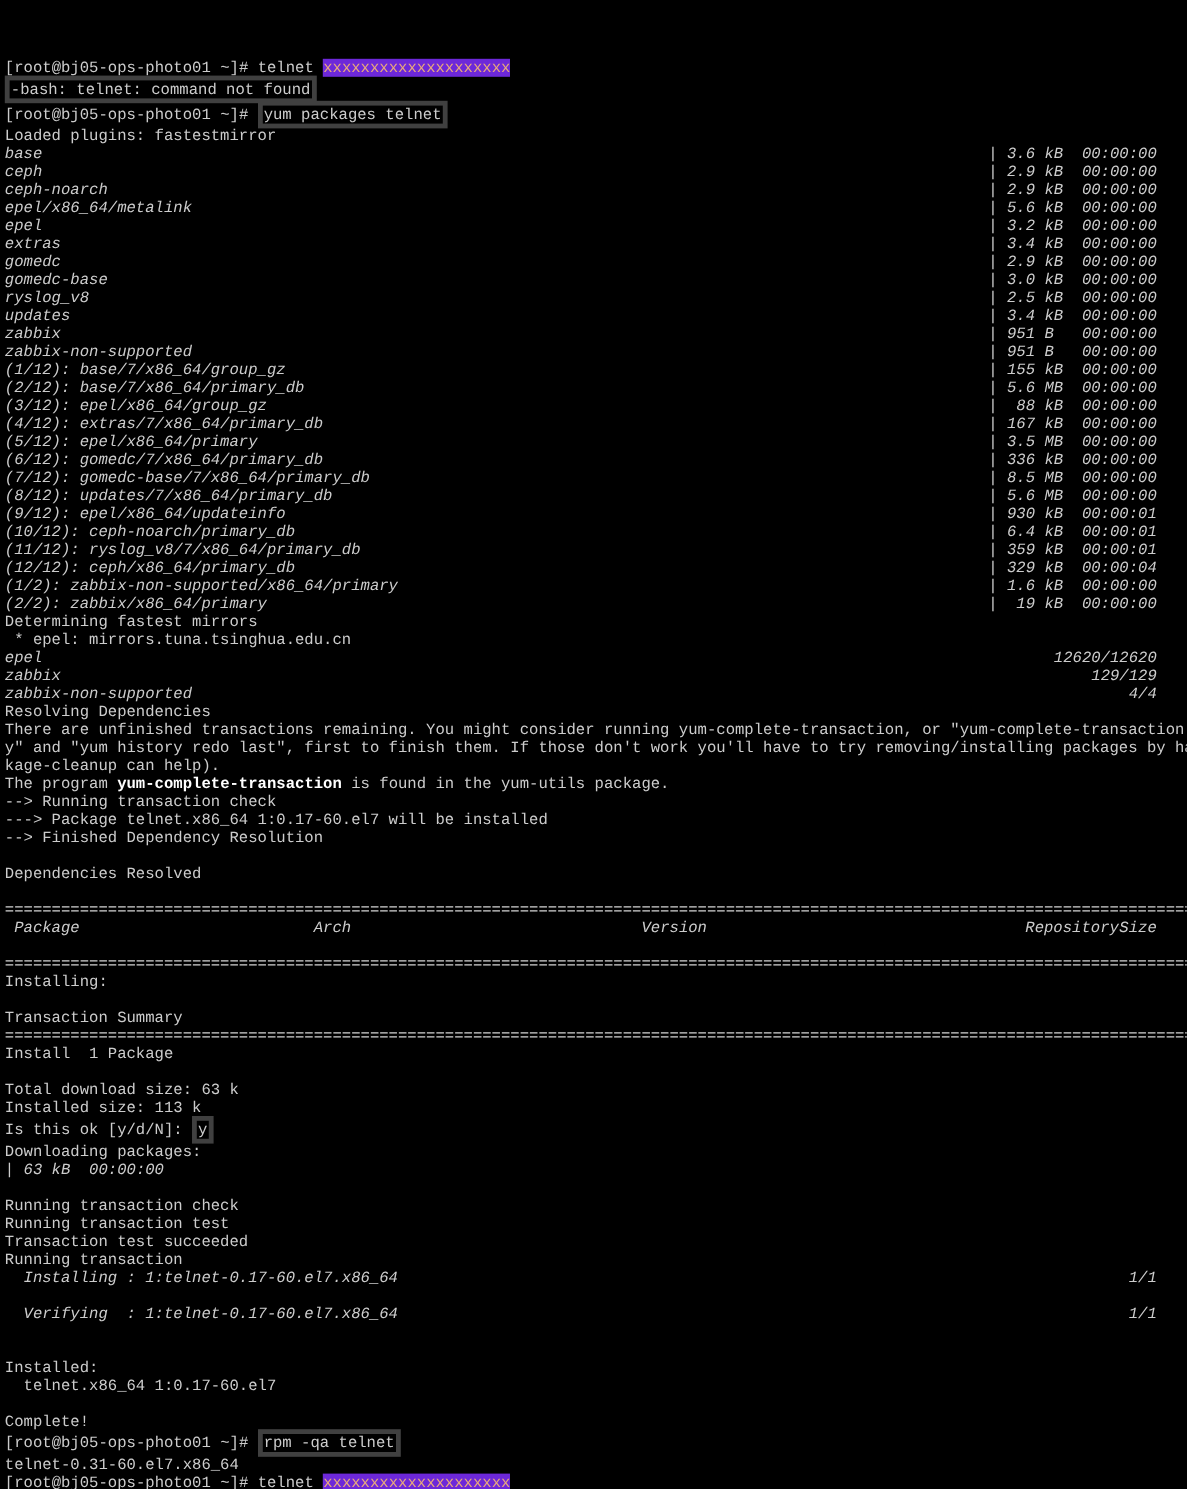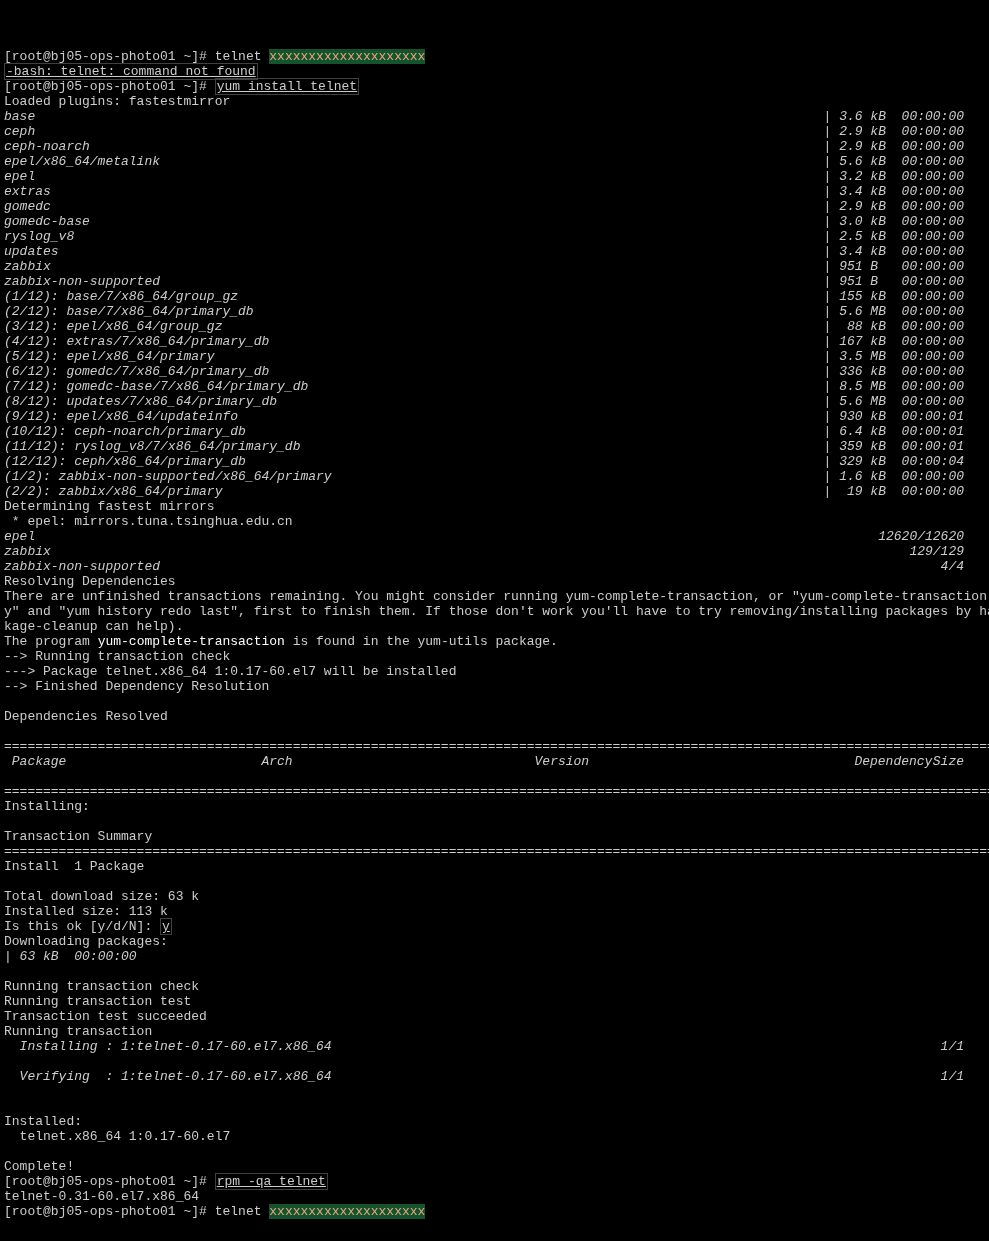--- a/index.html
+++ b/index.html
@@ -8,63 +8,62 @@
     font-family: "Courier New", monospace;
     font-size: 13px;
     line-height: 15px;
     margin: 0;
     padding: 4px;
     white-space: pre;
     width: 989px;
     box-sizing: border-box;
   }
   .redact {
-    background: #14532d;
+    background: #6d28d9;
     color: #e8a87c;
   }
   .redbox {
-    border: 1px solid #404040;
+    border: 4px solid #404040;
     padding: 0 1px;
     margin: -1px 0;
     display: inline-block;
-    text-decoration: underline;
   }
-  .bold { font-weight: normal; color: #fff; }
+  .bold { font-weight: bold; color: #fff; }
   .row {
     display: flex;
     width: 960px;
     font-style: italic;
   }
   .left { flex: 1; }
   .right { white-space: pre; }
   .sep { color: #ccc; }
 </style>
 </head>
 <body>
 
 
 <div><span>[<span>root</span>@<span>bj05-ops-photo01</span> ~]# </span><span>telnet</span> <span class="redact">xxxxxxxxxxxxxxxxxxxx</span>
 <span class="redbox"><span>-bash: telnet: command not found</span></span>
-<span>[<span>root</span>@<span>bj05-ops-photo01</span> ~]# </span><span class="redbox"><span>yum install telnet</span></span>
+<span>[<span>root</span>@<span>bj05-ops-photo01</span> ~]# </span><span class="redbox"><span>yum packages telnet</span></span>
 <span>Loaded plugins: fastestmirror</span>
 <div class="row"><span class="left">base</span><span class="right">| 3.6 kB  00:00:00</span></div><div class="row"><span class="left">ceph</span><span class="right">| 2.9 kB  00:00:00</span></div><div class="row"><span class="left">ceph-noarch</span><span class="right">| 2.9 kB  00:00:00</span></div><div class="row"><span class="left">epel/x86_64/metalink</span><span class="right">| 5.6 kB  00:00:00</span></div><div class="row"><span class="left">epel</span><span class="right">| 3.2 kB  00:00:00</span></div><div class="row"><span class="left">extras</span><span class="right">| 3.4 kB  00:00:00</span></div><div class="row"><span class="left">gomedc</span><span class="right">| 2.9 kB  00:00:00</span></div><div class="row"><span class="left">gomedc-base</span><span class="right">| 3.0 kB  00:00:00</span></div><div class="row"><span class="left">ryslog_v8</span><span class="right">| 2.5 kB  00:00:00</span></div><div class="row"><span class="left">updates</span><span class="right">| 3.4 kB  00:00:00</span></div><div class="row"><span class="left">zabbix</span><span class="right">| 951 B   00:00:00</span></div><div class="row"><span class="left">zabbix-non-supported</span><span class="right">| 951 B   00:00:00</span></div><div class="row"><span class="left">(1/12): base/7/x86_64/group_gz</span><span class="right">| 155 kB  00:00:00</span></div><div class="row"><span class="left">(2/12): base/7/x86_64/primary_db</span><span class="right">| 5.6 MB  00:00:00</span></div><div class="row"><span class="left">(3/12): epel/x86_64/group_gz</span><span class="right">|  88 kB  00:00:00</span></div><div class="row"><span class="left">(4/12): extras/7/x86_64/primary_db</span><span class="right">| 167 kB  00:00:00</span></div><div class="row"><span class="left">(5/12): epel/x86_64/primary</span><span class="right">| 3.5 MB  00:00:00</span></div><div class="row"><span class="left">(6/12): gomedc/7/x86_64/primary_db</span><span class="right">| 336 kB  00:00:00</span></div><div class="row"><span class="left">(7/12): gomedc-base/7/x86_64/primary_db</span><span class="right">| 8.5 MB  00:00:00</span></div><div class="row"><span class="left">(8/12): updates/7/x86_64/primary_db</span><span class="right">| 5.6 MB  00:00:00</span></div><div class="row"><span class="left">(9/12): epel/x86_64/updateinfo</span><span class="right">| 930 kB  00:00:01</span></div><div class="row"><span class="left">(10/12): ceph-noarch/primary_db</span><span class="right">| 6.4 kB  00:00:01</span></div><div class="row"><span class="left">(11/12): ryslog_v8/7/x86_64/primary_db</span><span class="right">| 359 kB  00:00:01</span></div><div class="row"><span class="left">(12/12): ceph/x86_64/primary_db</span><span class="right">| 329 kB  00:00:04</span></div><div class="row"><span class="left">(1/2): zabbix-non-supported/x86_64/primary</span><span class="right">| 1.6 kB  00:00:00</span></div><div class="row"><span class="left">(2/2): zabbix/x86_64/primary</span><span class="right">|  19 kB  00:00:00</span></div><span>Determining fastest mirrors</span>
 <span> * epel: mirrors.tuna.tsinghua.edu.cn</span>
 <div class="row"><span class="left">epel</span><span class="right">12620/12620</span></div><div class="row"><span class="left">zabbix</span><span class="right">129/129</span></div><div class="row"><span class="left">zabbix-non-supported</span><span class="right">4/4</span></div><span>Resolving Dependencies</span>
 <span>There are unfinished transactions remaining. You might consider running yum-complete-transaction, or "yum-complete-transaction --cleanup-onl
 y" and "yum history redo last", first to finish them. If those don't work you'll have to try removing/installing packages by hand (maybe pac
 kage-cleanup can help).</span>
 <span><span>The program </span><span class="bold">yum-complete-transaction</span><span> is found in the yum-utils package.</span></span>
 <span>--&gt; Running transaction check</span>
 <span>---&gt; Package telnet.x86_64 1:0.17-60.el7 will be installed</span>
 <span>--&gt; Finished Dependency Resolution</span>
 
 <span>Dependencies Resolved</span>
 
 <span class="sep">================================================================================================================================================</span>
-<div class="row"><span class="left"><span> Package</span>                         <span>Arch</span>                               <span>Version</span>                                  <span>Dependency</span></span><span class="right">Size</span></div>
+<div class="row"><span class="left"><span> Package</span>                         <span>Arch</span>                               <span>Version</span>                                  <span>Repository</span></span><span class="right">Size</span></div>
 <span class="sep">================================================================================================================================================</span>
 <span>Installing:</span>
 
 <span>Transaction Summary</span>
 <span class="sep">================================================================================================================================================</span>
 <span>Install  1 Package</span>
 
 <span>Total download size: 63 k</span>
 <span>Installed size: 113 k</span>
 <span>Is this ok [y/d/N]: </span><span class="redbox"><span>y</span></span>

